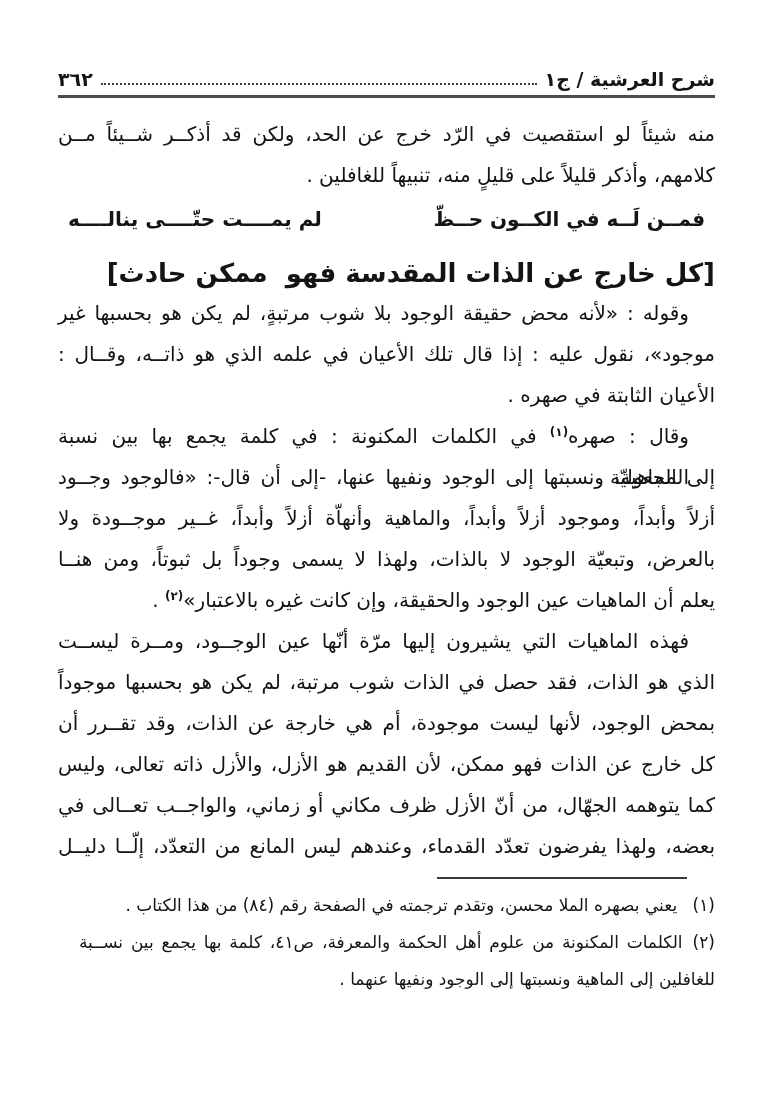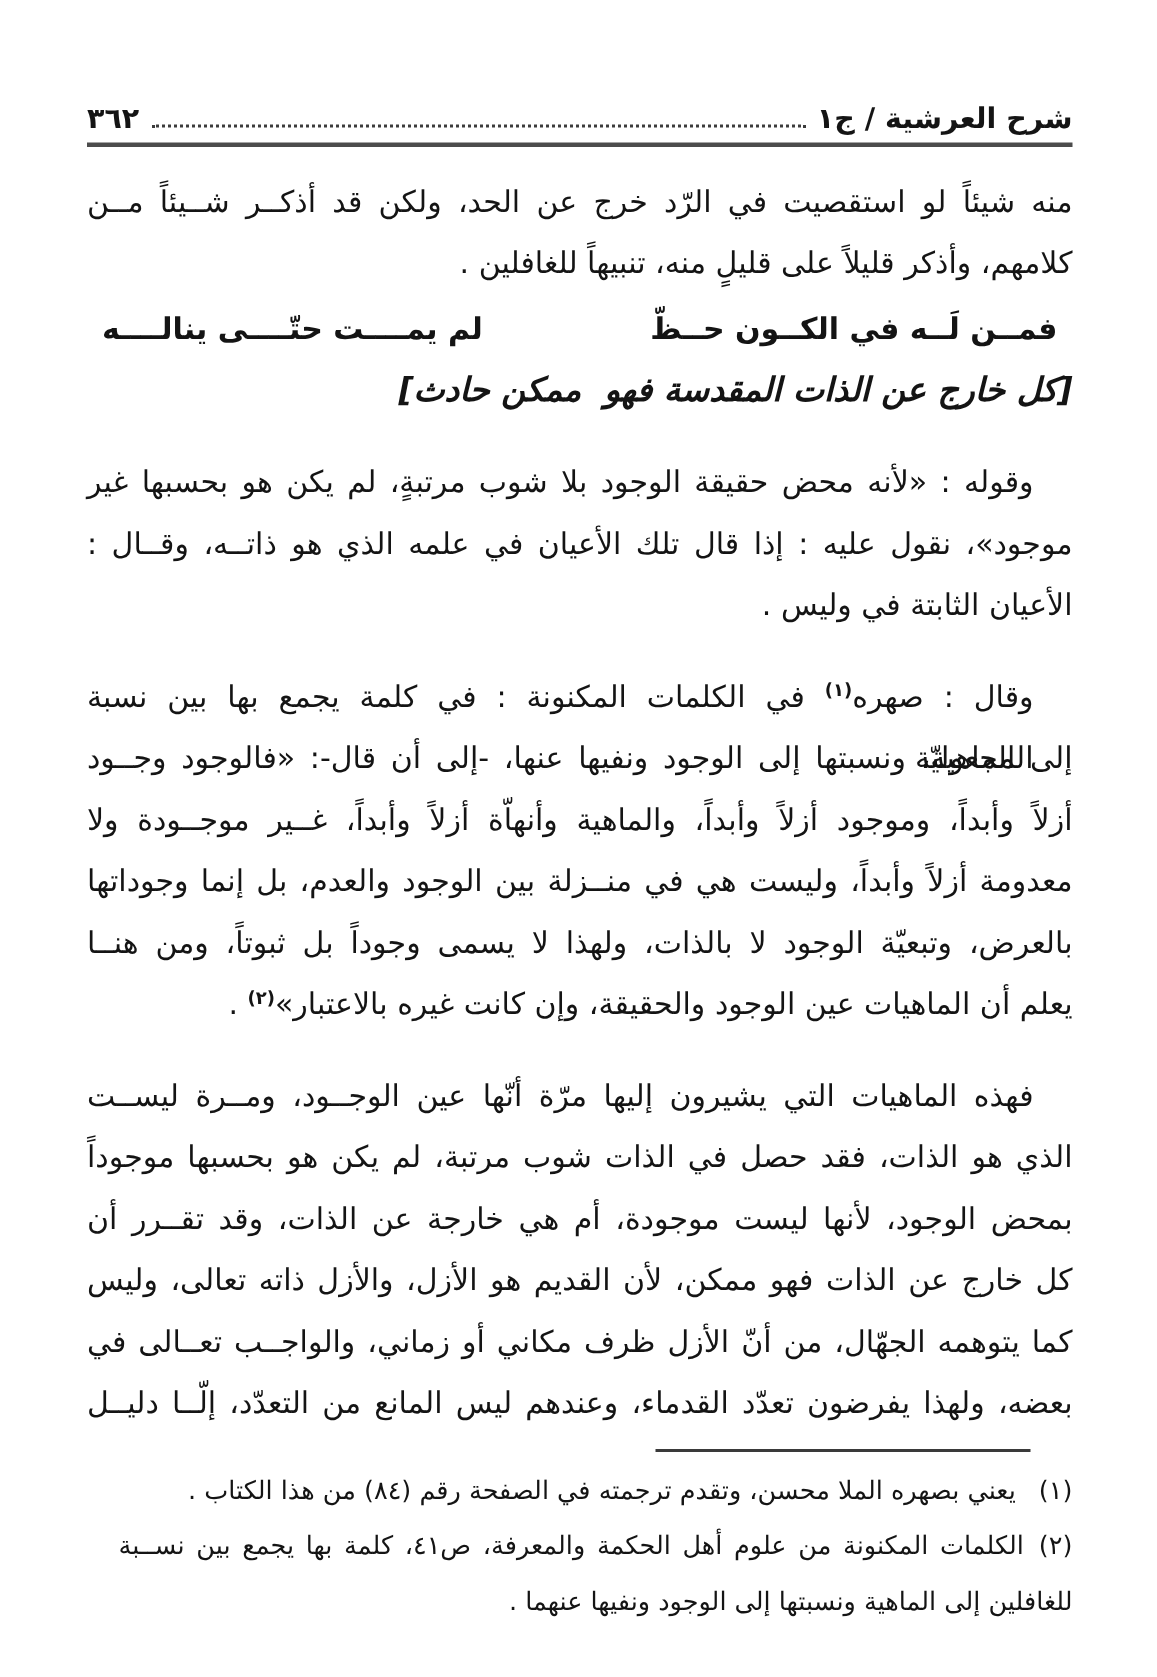--- a/index.html
+++ b/index.html
@@ -28,32 +28,31 @@
     flex:1; height:1px;
     border-bottom:2px dotted #3c3c3c;
     margin:0 8px 5px 8px;
   }
   .pg { white-space:nowrap; letter-spacing:1px;margin-top:32px; }
   .rule { height:3px; background:#4c4c4c; margin-top:5px; }
   
   .bodytxt { margin-top:16px; font-size:20px; }
   .line { height:41px; line-height:41px; text-align:right; }
   .j { text-align:justify; text-align-last:justify; }
-  .indent { padding-right:26px;margin-top:20px; }
+  .indent { padding-right:26px; }
   .verse {
     display:flex; justify-content:space-between; align-items:center;
     height:45px; padding:0 10px;
     font-weight:bold; font-size:20px;
   }
   .heading {
-    height:40px; line-height:40px; 
-    font-weight:bold; font-size:22px;
+    height:40px; line-height:40px; margin-top:12px;
+    font-weight:bold; font-size:26px;
     text-align:right; white-space:pre-wrap;
     letter-spacing:0.5px;
-    font-style:italic;
   }
   sup.fnm { font-size:12px; vertical-align:7px; line-height:0; font-weight:bold; }
   
   .fnsep {
     width:250px; height:2px; background:#3a3a3a;
     margin:10px 28px 8px auto;
   }
   .fns { font-size:17px; }
   .fn-line { line-height:37px; text-align:right; }
   .fn-just { display:flex; }
@@ -83,31 +82,30 @@
     <div class="verse">
       <span>فمــن لَــه في الكــون حــظّ</span>
       <span>لم يمــــت حتّــــى ينالــــه</span>
     </div>
 
     <div class="heading">[كل خارج عن الذات المقدسة فهو  ممكن حادث]</div>
 
     <div>
       <div class="line j indent">وقوله : «لأنه محض حقيقة الوجود بلا شوب مرتبةٍ، لم يكن هو بحسبها غير</div>
       <div class="line j">موجود»، نقول عليه : إذا قال تلك الأعيان في علمه الذي هو ذاتــه، وقــال :</div>
-      <div class="line">الأعيان الثابتة في وليس .</div>
+      <div class="line">الأعيان الثابتة في صهره .</div>
     </div>
 
     <div>
       <div class="line j indent">
         <span>وقال : صهره</span><sup class="fnm">(١)</sup>
         <span>في الكلمات المكنونة : في كلمة يجمع بها بين نسبة المجعوليّة</span>
       </div>
       <div class="line j">إلى الماهية، ونسبتها إلى الوجود ونفيها عنها، -إلى أن قال-: «فالوجود وجــود</div>
       <div class="line j">أزلاً وأبداً، وموجود أزلاً وأبداً، والماهية وأنهاّة أزلاً وأبداً، غــير موجــودة ولا</div>
-      <div class="line j">معدومة أزلاً وأبداً، وليست هي في منــزلة بين الوجود والعدم، بل إنما وجوداتها</div>
       <div class="line j">بالعرض، وتبعيّة الوجود لا بالذات، ولهذا لا يسمى وجوداً بل ثبوتاً، ومن هنــا</div>
       <div class="line">
         <span>يعلم أن الماهيات عين الوجود والحقيقة، وإن كانت غيره بالاعتبار»</span><sup class="fnm">(٢)</sup>
         <span>.</span>
       </div>
     </div>
 
     <div>
       <div class="line j indent">فهذه الماهيات التي يشيرون إليها مرّة أنّها عين الوجــود، ومــرة ليســت</div>
       <div class="line j">الذي هو الذات، فقد حصل في الذات شوب مرتبة، لم يكن هو بحسبها موجوداً</div>

